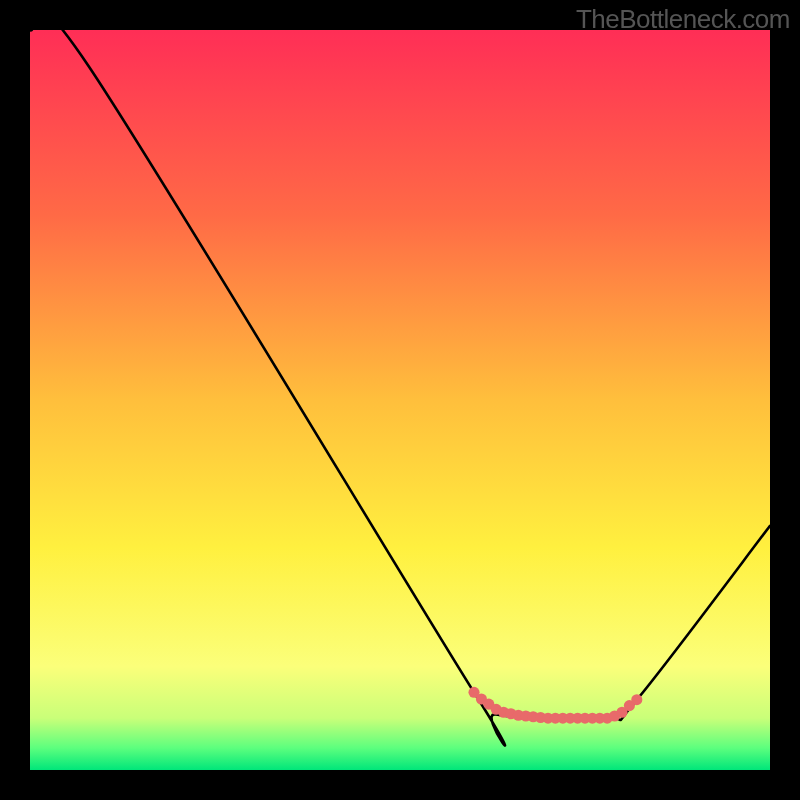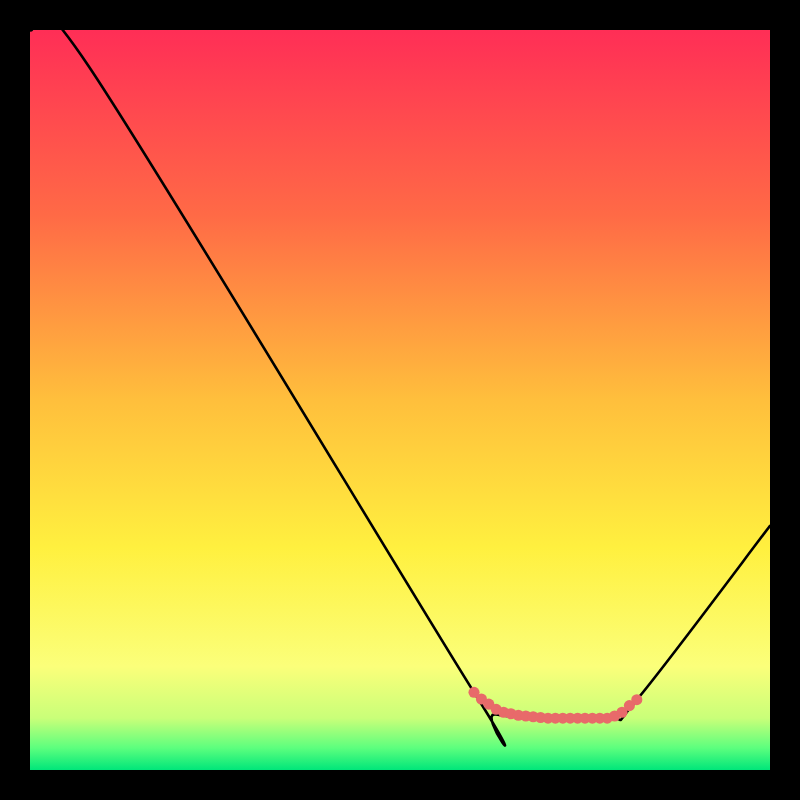--- a/index.html
+++ b/index.html
@@ -48,20 +48,21 @@
     top: 0;
     width: 100%;
     height: 100%;
     overflow: visible;
   }
 </style>
 </head>
 <body>
 
 <div class="outer">
+  <div class="watermark">TheBottleneck.com</div>
 
   <div class="plot">
     <svg class="gradient" viewBox="0 0 100 100" preserveAspectRatio="none">
       <defs>
         <linearGradient id="bg-grad" x1="0" y1="0" x2="0" y2="1">
             <stop offset="0%" stop-color="#ff2e56"></stop>
             <stop offset="25%" stop-color="#ff6a46"></stop>
             <stop offset="50%" stop-color="#ffbf3c"></stop>
             <stop offset="70%" stop-color="#fff03f"></stop>
             <stop offset="86%" stop-color="#fbff7a"></stop>

